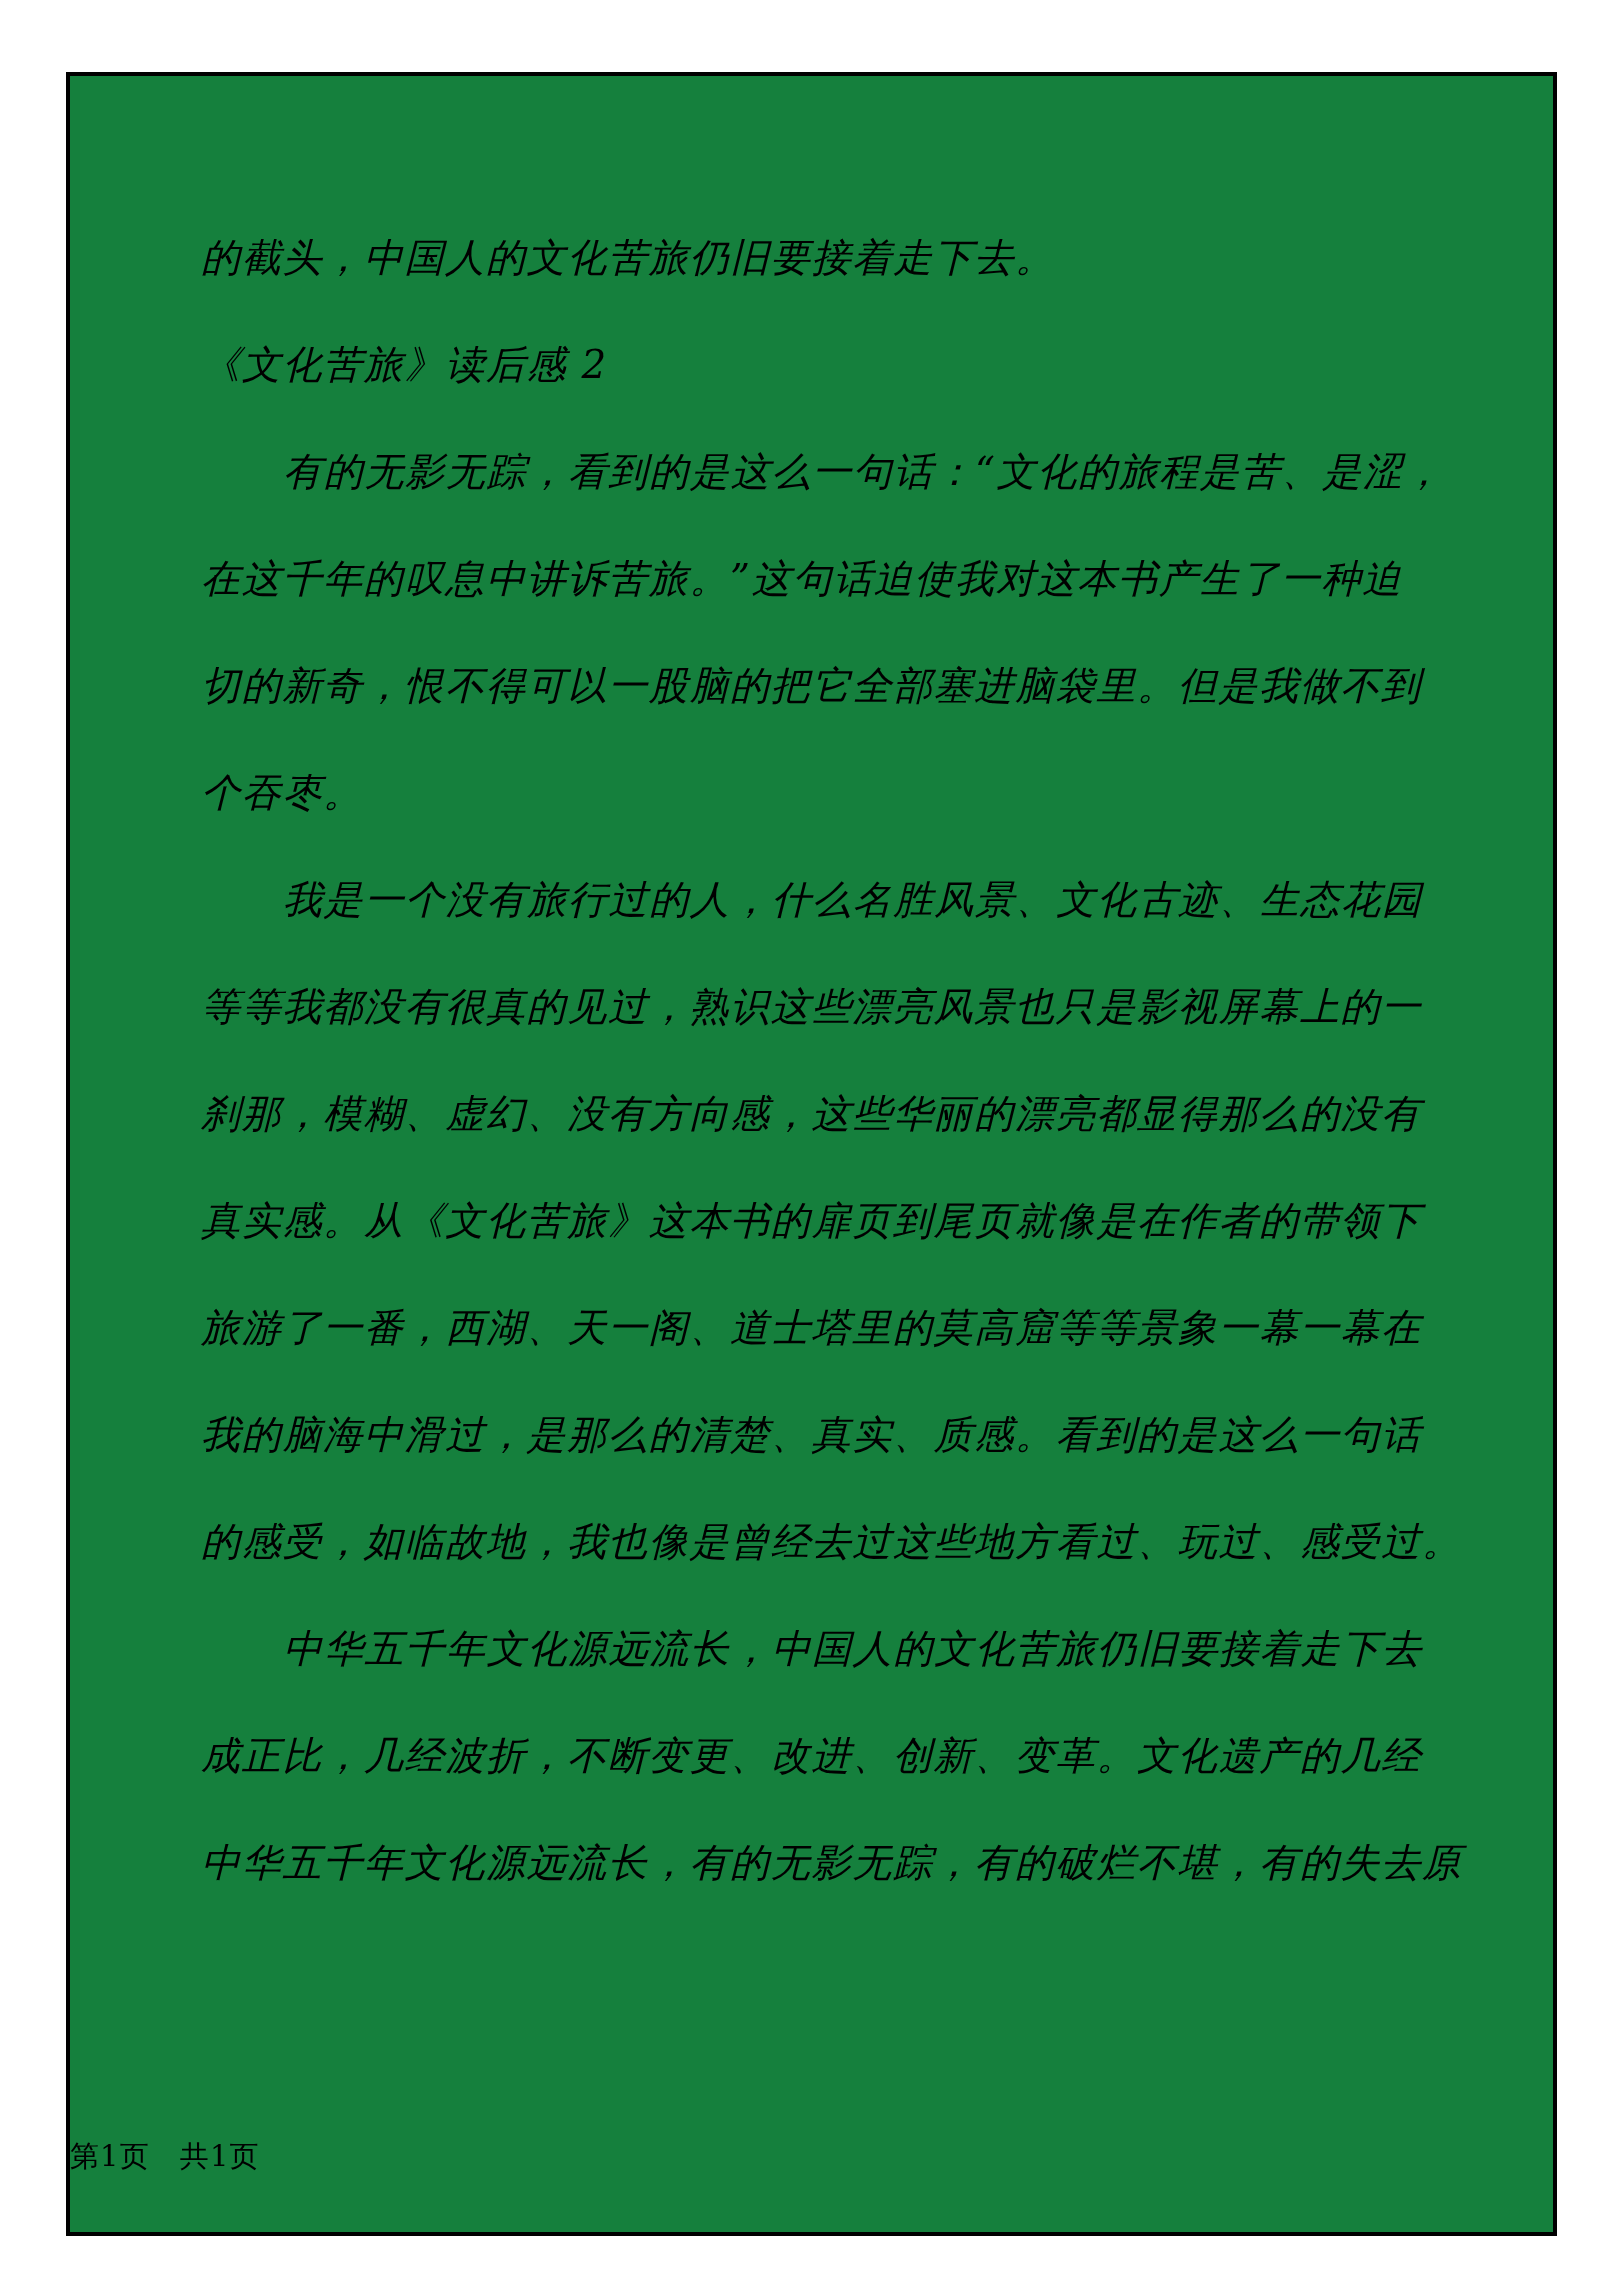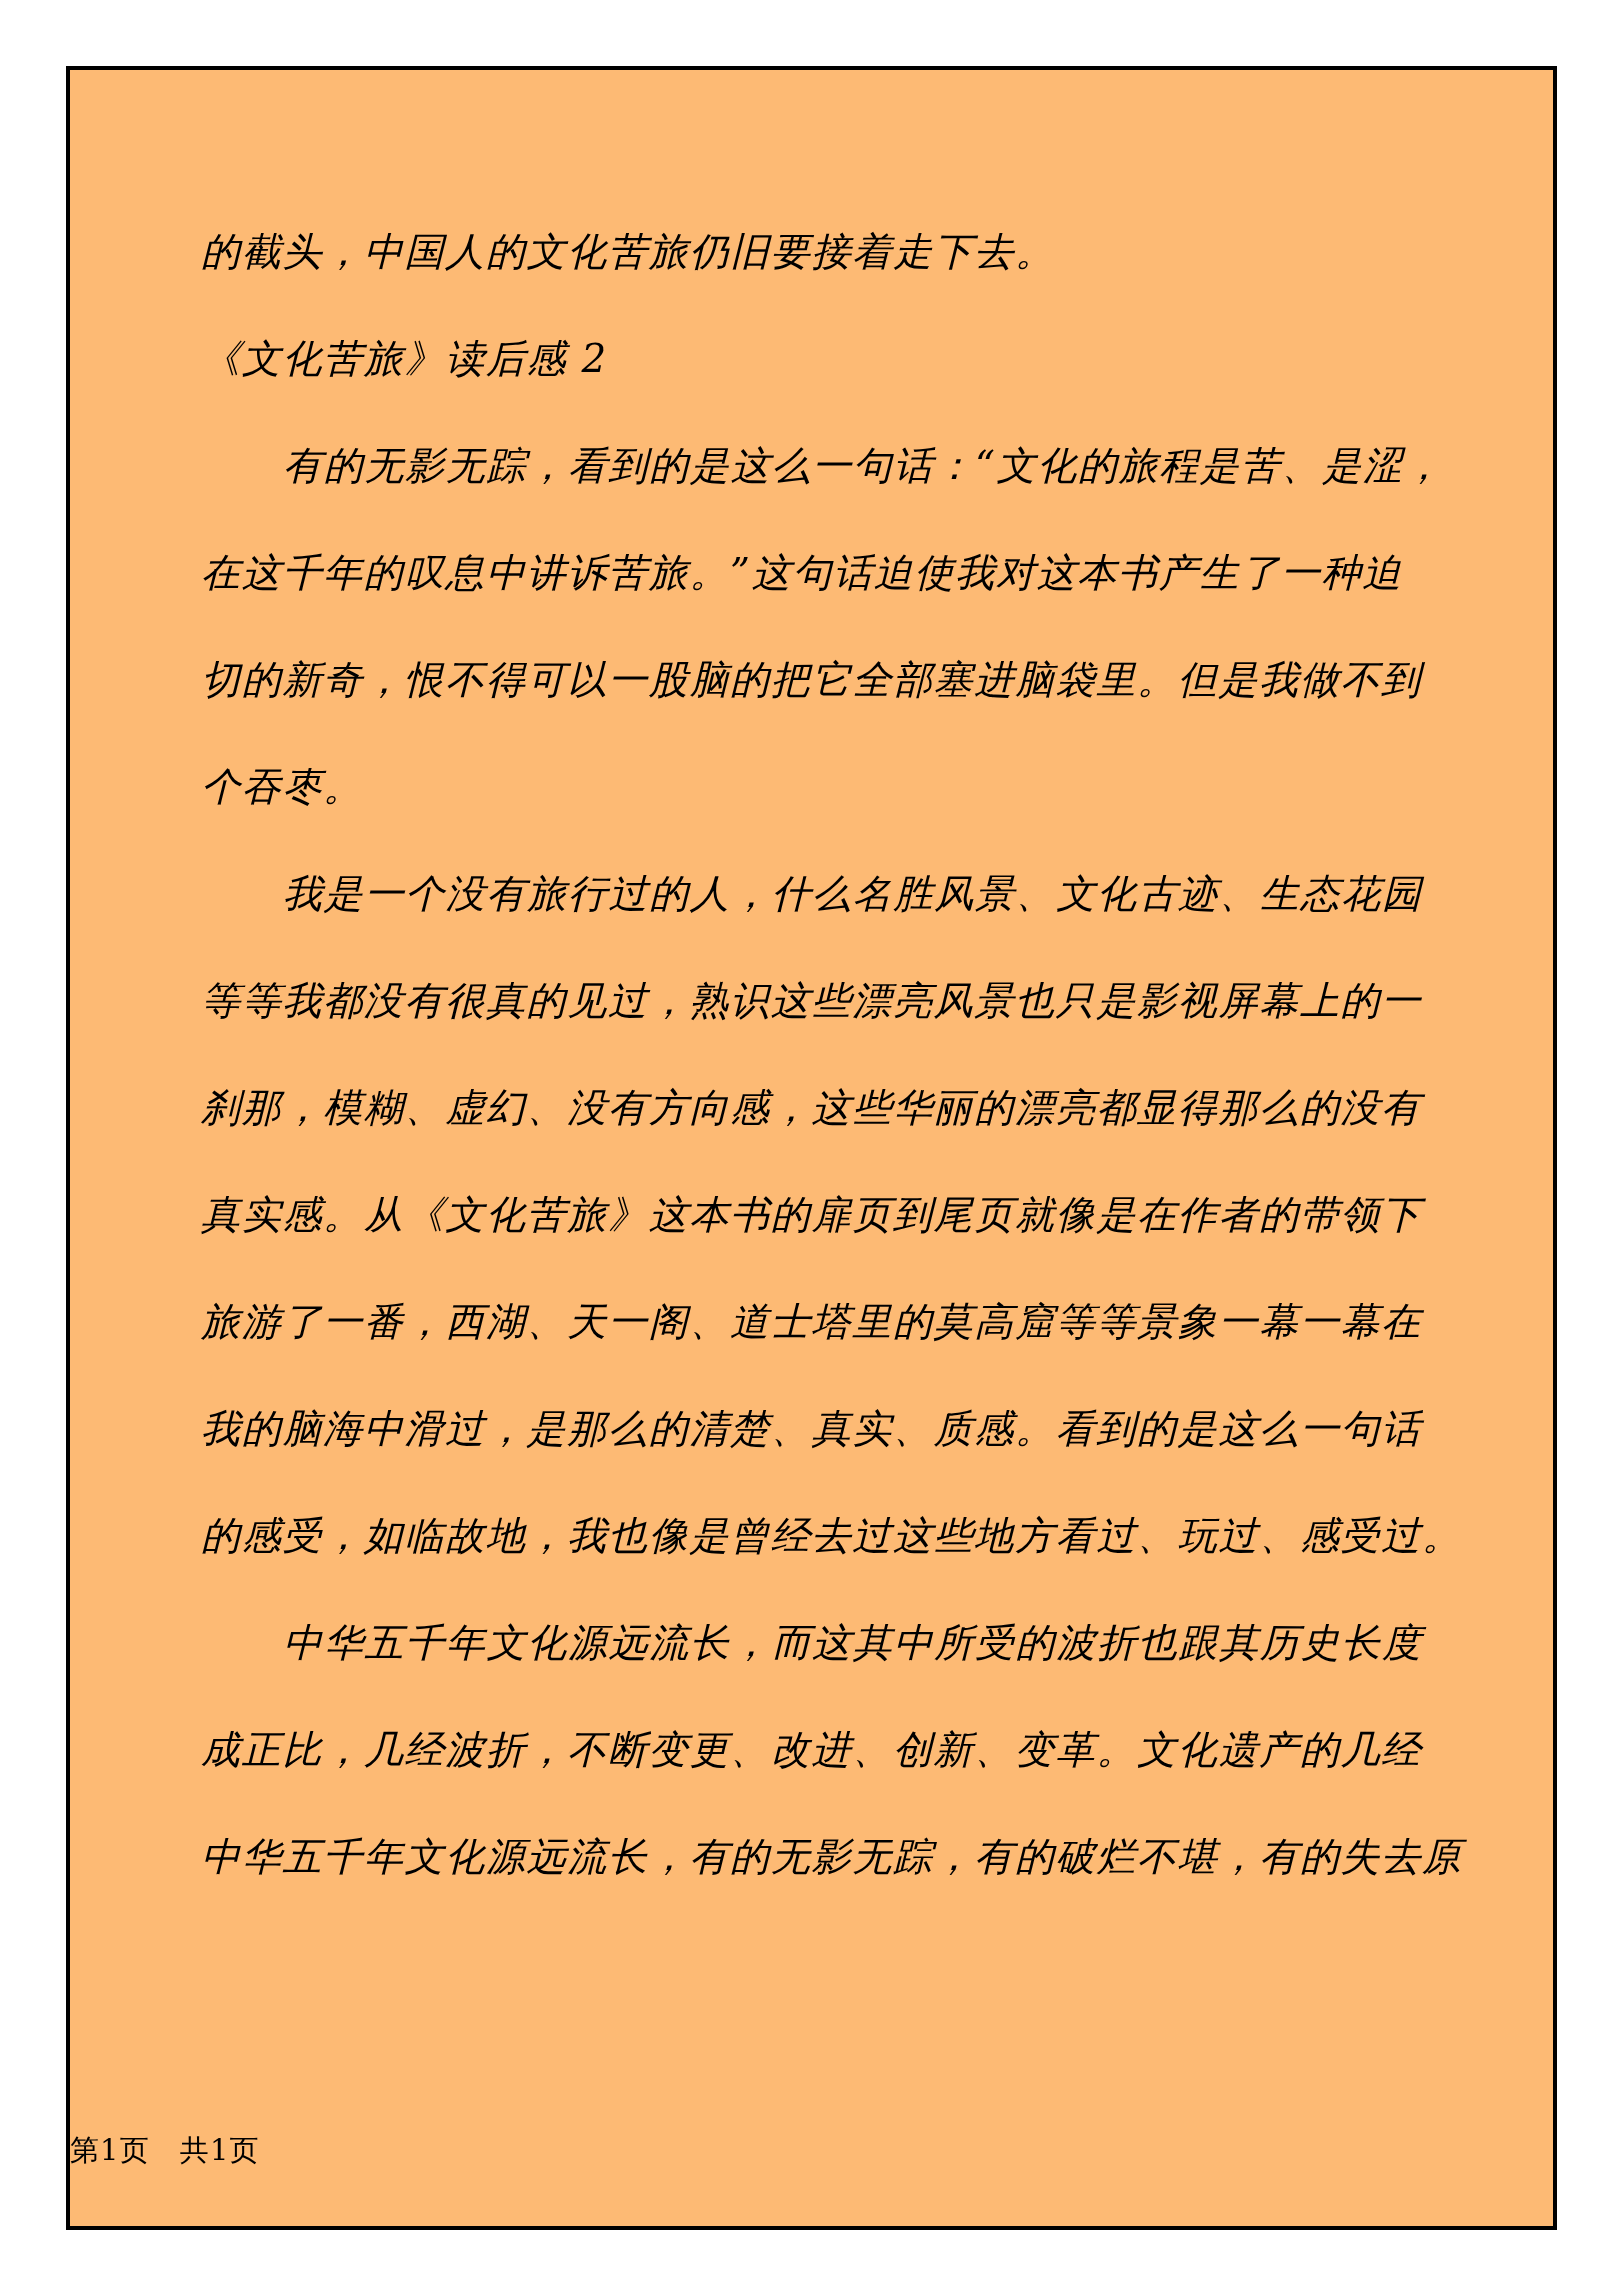--- a/index.html
+++ b/index.html
@@ -10,26 +10,26 @@
   body {
     width: 1623px;
     height: 2295px;
     position: relative;
     font-family: "DejaVu Serif", serif;
     color: #000000;
   }
   .page-frame {
     position: absolute;
     left: 66px;
-    top: 66px;
+    top: 72px;
     width: 1491px;
     height: 2164px;
     box-sizing: border-box;
     border: 4.5px solid #000000;
-    background: #fdba74;
+    background: #15803d;
   }
   .content {
     position: absolute;
     left: 131px;
     right: 120px;
     top: 128px;
   }
   .line {
     font-size: 39px;
     line-height: 107px;
@@ -64,19 +64,19 @@
     <div class="line">在这千年的叹息中讲诉苦旅。”这句话迫使我对这本书产生了一种迫</div>
     <div class="line">切的新奇，恨不得可以一股脑的把它全部塞进脑袋里。但是我做不到</div>
     <div class="line">个吞枣。</div>
     <div class="line indent">我是一个没有旅行过的人，什么名胜风景、文化古迹、生态花园</div>
     <div class="line">等等我都没有很真的见过，熟识这些漂亮风景也只是影视屏幕上的一</div>
     <div class="line">刹那，模糊、虚幻、没有方向感，这些华丽的漂亮都显得那么的没有</div>
     <div class="line">真实感。从《文化苦旅》这本书的扉页到尾页就像是在作者的带领下</div>
     <div class="line">旅游了一番，西湖、天一阁、道士塔里的莫高窟等等景象一幕一幕在</div>
     <div class="line">我的脑海中滑过，是那么的清楚、真实、质感。看到的是这么一句话</div>
     <div class="line">的感受，如临故地，我也像是曾经去过这些地方看过、玩过、感受过。</div>
-    <div class="line indent">中华五千年文化源远流长，而这其中所受的波折也跟其历史长度</div>
+    <div class="line indent">中华五千年文化源远流长，中国人的文化苦旅仍旧要接着走下去</div>
     <div class="line">成正比，几经波折，不断变更、改进、创新、变革。文化遗产的几经</div>
     <div class="line">中华五千年文化源远流长，有的无影无踪，有的破烂不堪，有的失去原</div>
   </div>
   <div class="footer">第1页　共1页</div>
 </div>
 
 
 </body></html>

